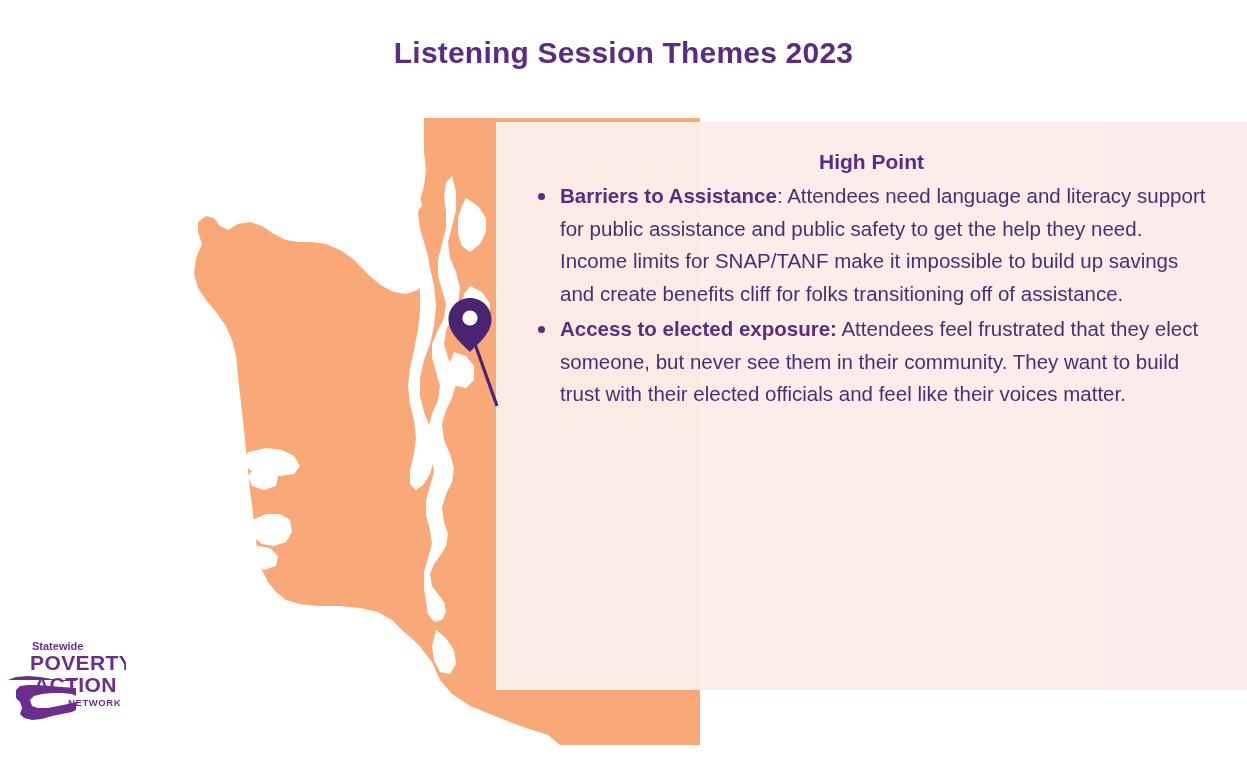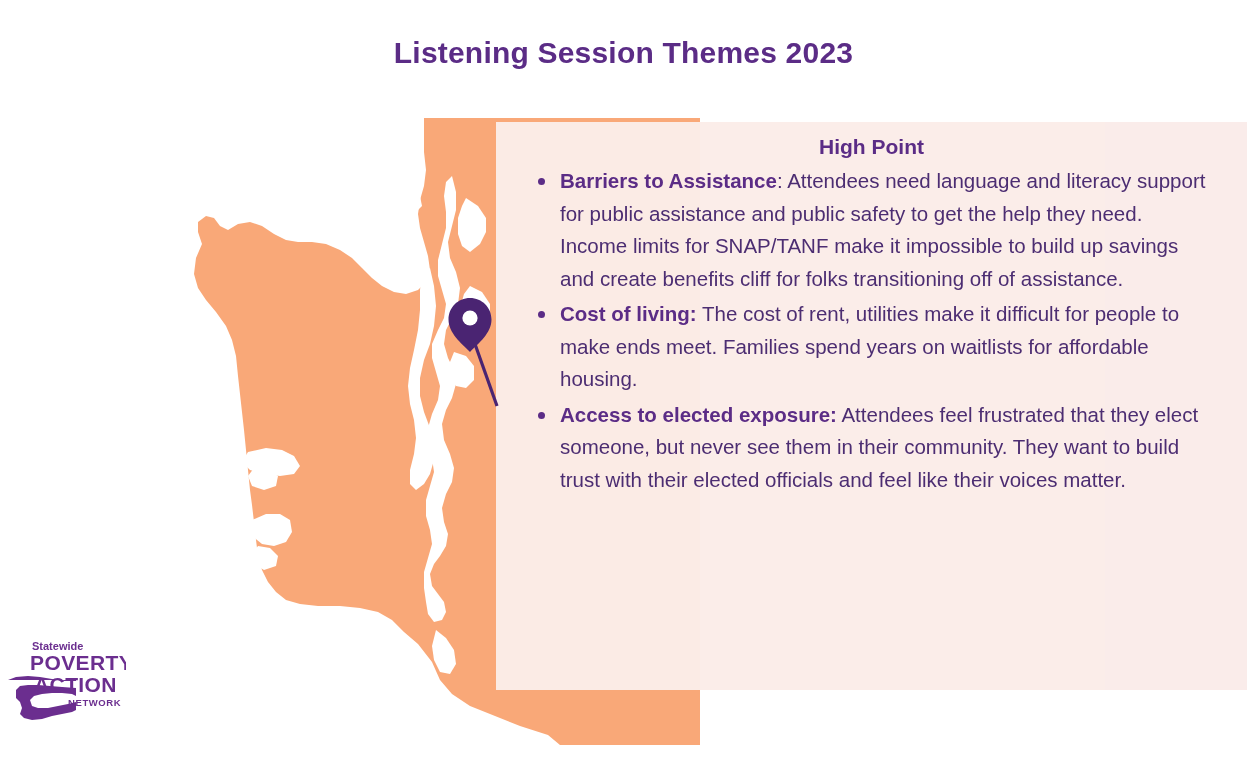--- a/index.html
+++ b/index.html
@@ -38,21 +38,21 @@
     left:496px;top:122px;width:609px;height:568px;
     background:rgba(252,238,233,0.62);
   }
 
   
   .content{
     position:absolute;
     left:496px;top:122px;width:751px;height:568px;
   }
   .high-point{
-    margin:0;padding-top:13px;
+    margin:0;padding-top:28px;
     text-align:center;
     font-size:21px;font-weight:bold;
     color:#5B2C86;
   }
   ul.themes{
     list-style:none;
     margin:6px 0 0 0;padding:0 36px 0 36px;
   }
   ul.themes > li{
     position:relative;
@@ -161,24 +161,20 @@
   <div class="content">
     <div class="high-point">High Point</div>
 
     <ul class="themes">
       <li>
         <span class="dot"></span>
         <span class="lbl">Barriers to Assistance</span><span>:</span><span> Attendees need language and literacy support for public assistance and public safety to get the help they need. Income limits for SNAP/TANF make it impossible to build up savings and create benefits cliff for folks transitioning off of assistance.</span>
       </li>
       <li>
         <span class="dot"></span>
-        <span class="lbl">Cost of living:</span><span></span><span> The cost of rent, utilities make it difficult for people to make ends meet. Families spend years on waitlists for affordable housing.</span>
-      </li>
-      <li>
-        <span class="dot"></span>
         <span class="lbl">Access to elected exposure:</span><span></span><span> Attendees feel frustrated that they elect someone, but never see them in their community. They want to build trust with their elected officials and feel like their voices matter.</span>
       </li>
     </ul>
   </div>
 
   <div class="logo">
     <svg viewBox="0 0 120 86" width="120" height="86">
 
       <path d="M2,44 L10,41 L22,40 L34,41 L46,43 L58,45 L70,45 L70,52 L56,51 L44,50
                L32,49 L22,49 L14,50 L10,54 L10,62 L14,66 L16,72 L14,78 L18,82 L26,84

